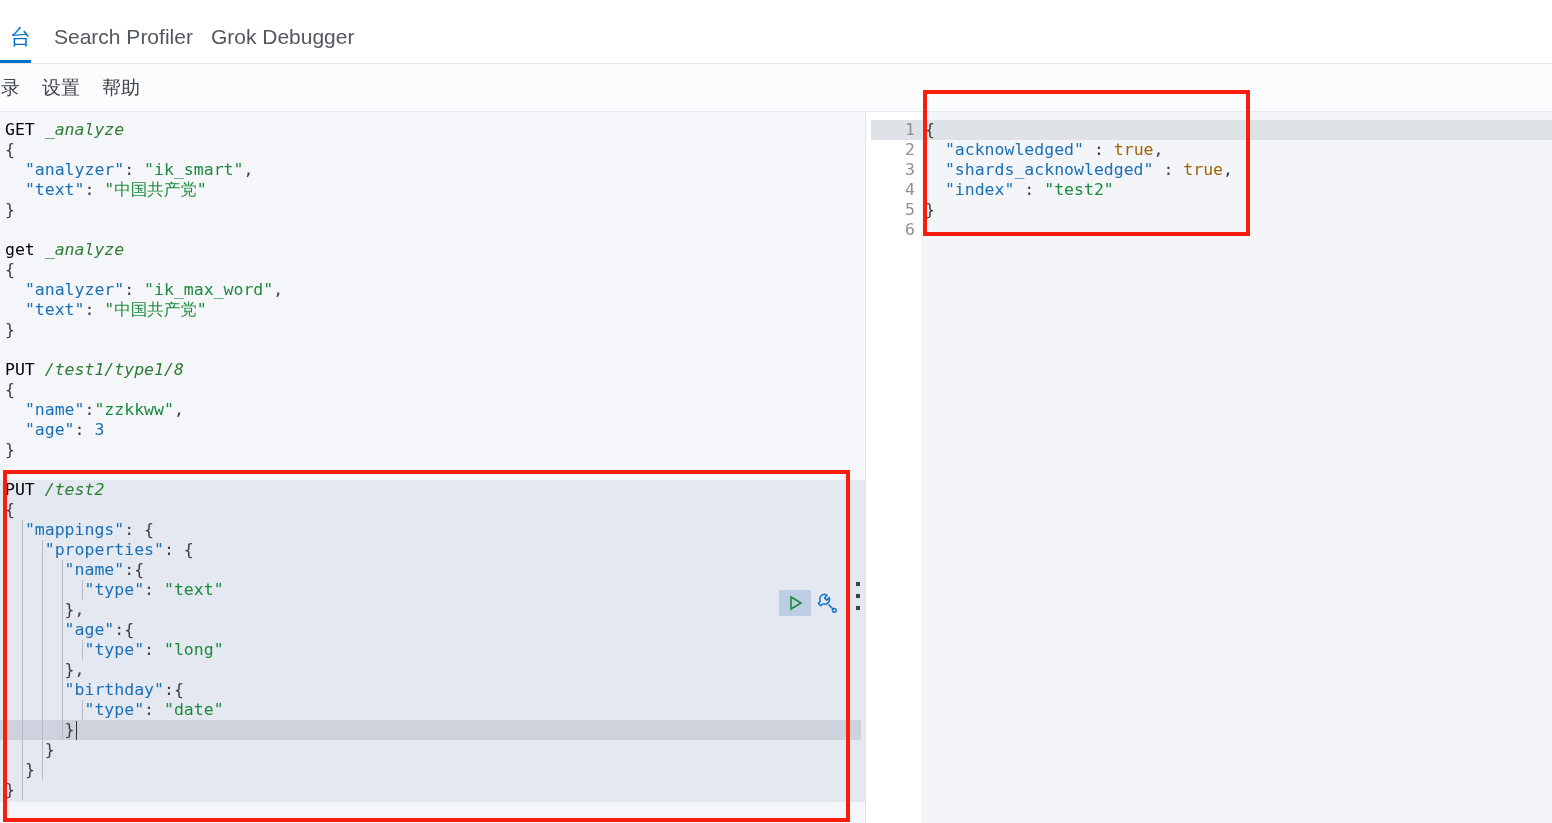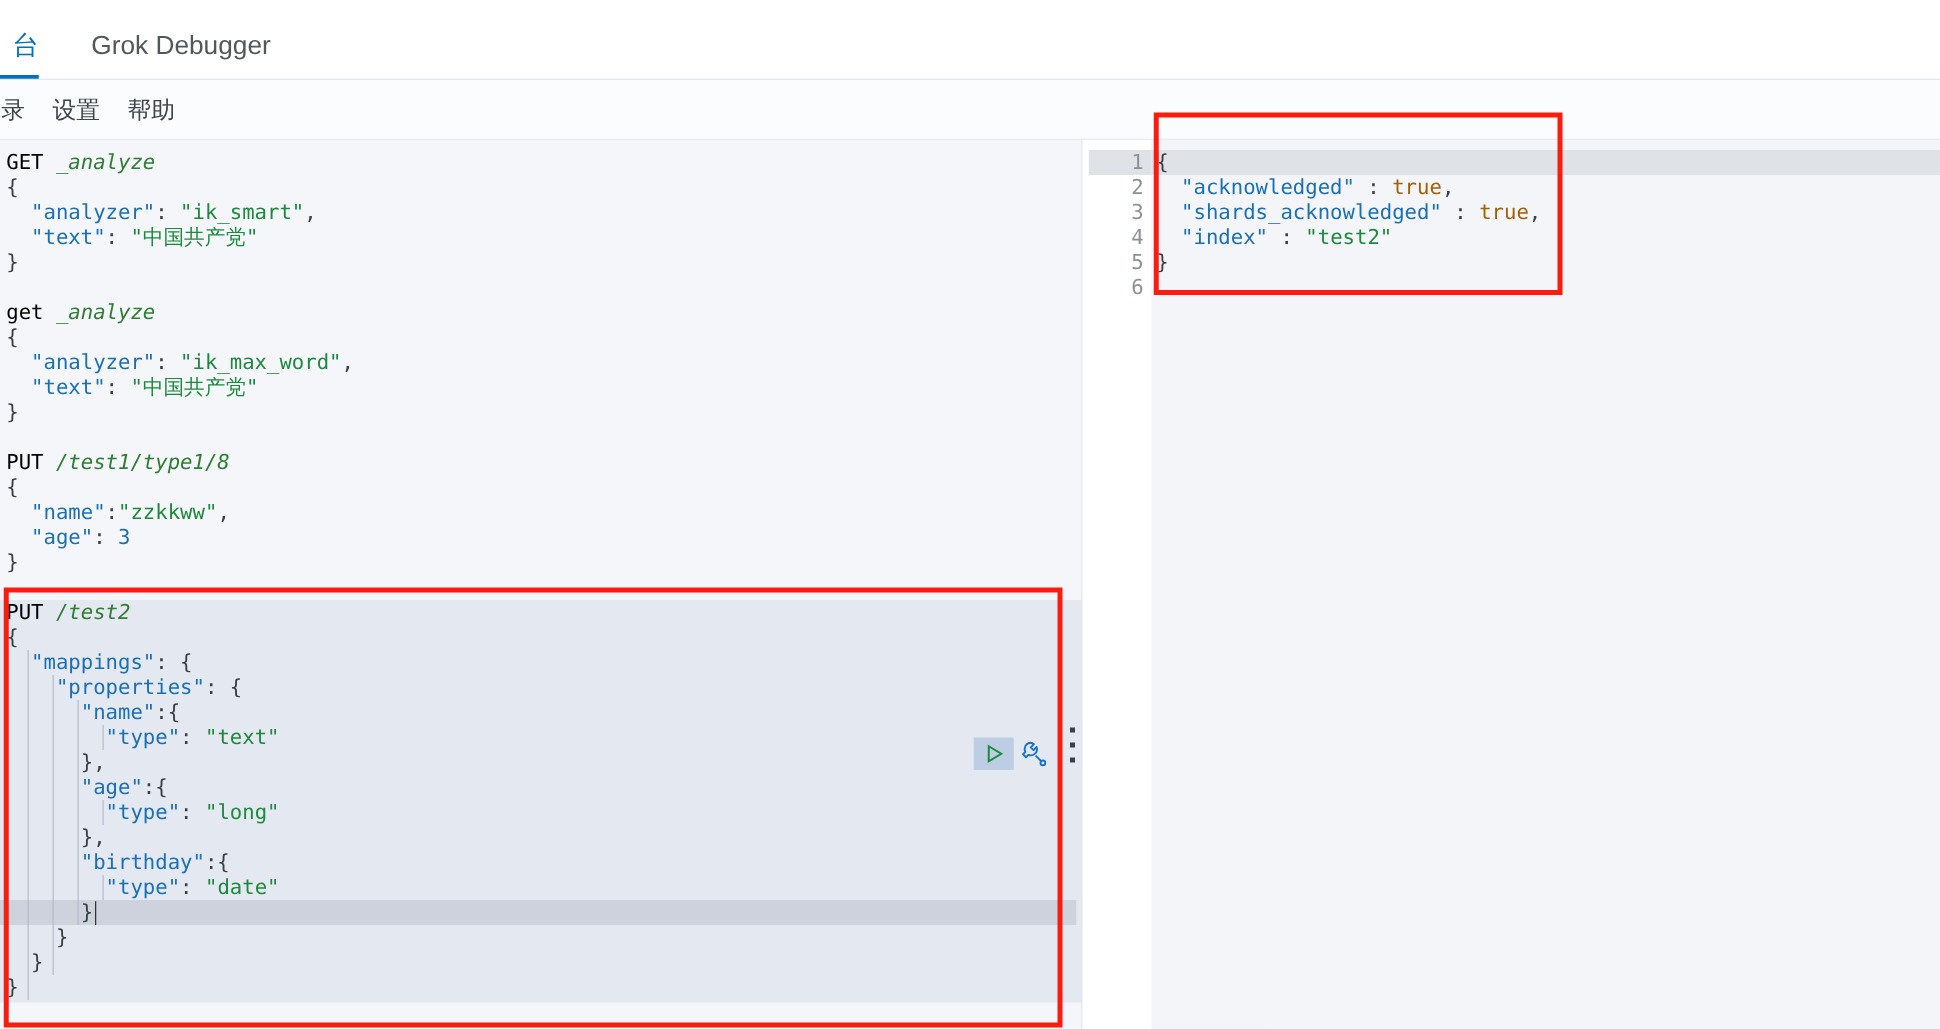--- a/index.html
+++ b/index.html
@@ -29,21 +29,21 @@
   .tab.first{
     color:#0071c2;
     padding-left:0;padding-right:0;
     margin-left:-34px;   
     width:65px;
     overflow:hidden;
     box-sizing:border-box;
     text-align:right;
   }
   .tab.mid{margin-left:23px;}
-  .tab.mid2{margin-left:42px;}
+  .tab.mid2{}
   #tab-underline{
     position:absolute;left:0;top:60px;width:31px;height:3px;background:#0071c2;
   }
 
   
   #menubar{
     position:absolute;left:0;top:64px;width:1552px;height:48px;
     background:#fbfcfd;
     border-bottom:1px solid #e8eaed;
     box-sizing:border-box;
@@ -171,20 +171,21 @@
     position:absolute;border:4px solid #fb1c10;
     box-sizing:border-box;pointer-events:none;
   }
 </style>
 </head>
 <body>
 
 <div id="topnav">
   <div class="tabrow">
     <div class="tab first">台</div>
+    <div class="tab mid">Search Profiler</div>
     <div class="tab mid2">Grok Debugger</div>
   </div>
   <div id="tab-underline"></div>
 </div>
 
 <div id="menubar">
   <div class="menuitem cut">录</div>
   <div class="menuitem">设置</div>
   <div class="menuitem">帮助</div>
 </div>

